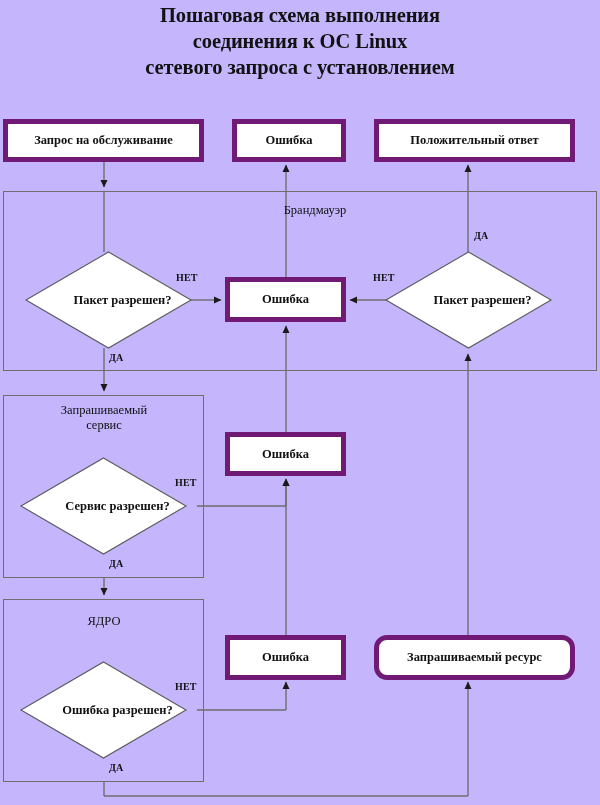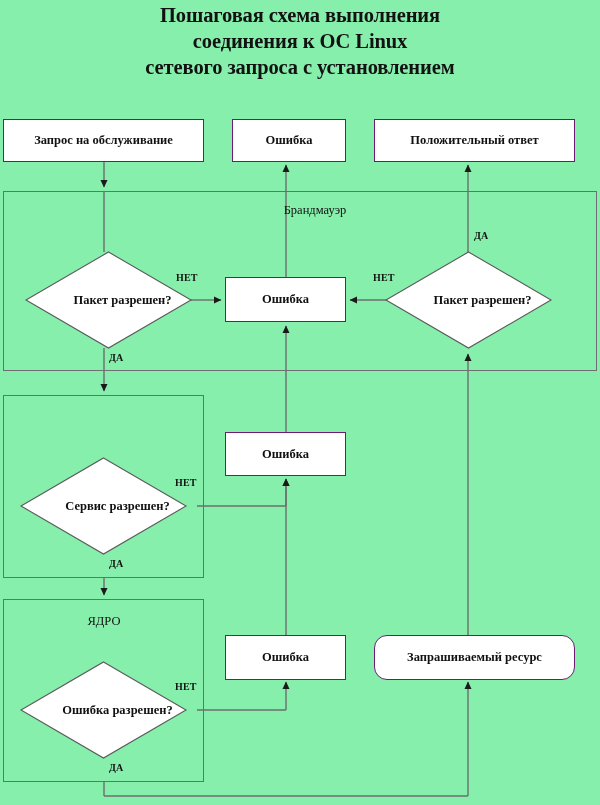--- a/index.html
+++ b/index.html
@@ -4,21 +4,21 @@
 <style>
   html, body {
     margin: 0;
     padding: 0;
     background: #ffffff;
   }
   #page {
     position: relative;
     width: 600px;
     height: 805px;
-    background: #86efac;
+    background: #c4b5fd;
     font-family: "Liberation Serif", "DejaVu Serif", serif;
     overflow: hidden;
   }
   #title {
     position: absolute;
     left: 0;
     top: 2px;
     width: 600px;
     text-align: center;
     font-weight: bold;
@@ -31,21 +31,21 @@
 
   svg#wires {
     position: absolute;
     left: 0; top: 0;
     width: 600px; height: 805px;
   }
 
   .node {
     position: absolute;
     box-sizing: border-box;
-    border: 1px solid #701a75;
+    border: 5px solid #701a75;
     background: #ffffff;
     display: flex;
     align-items: center;
     justify-content: center;
     text-align: center;
     font-weight: bold;
     font-size: 12.5px;
     color: #111111;
     line-height: 15px;
     z-index: 3;
@@ -181,20 +181,21 @@
   <div class="diamond-wrap" style="left:386px; top:252px; width:165px; height:96px;">
     <svg width="165" height="96" viewBox="0 0 165 96" xmlns="http://www.w3.org/2000/svg">
       <polygon points="82.5,0 165,48 82.5,96 0,48" fill="#ffffff" stroke="#5a5a5a" stroke-width="1.1"></polygon>
     </svg>
     <div class="diamond-label">Пакет разрешен?</div>
   </div>
   <div class="edge-label" style="left:373px; top:272px;">НЕТ</div>
   <div class="edge-label" style="left:474px; top:230px;">ДА</div>
 
   <div class="container-box" style="left:3px; top:395px; width:201px; height:183px;"></div>
+  <div class="container-label" style="left:43px; top:403px; width:122px;">Запрашиваемый сервис</div>
 
   <div class="diamond-wrap" style="left:21px; top:458px; width:165px; height:96px;">
     <svg width="165" height="96" viewBox="0 0 165 96" xmlns="http://www.w3.org/2000/svg">
       <polygon points="82.5,0 165,48 82.5,96 0,48" fill="#ffffff" stroke="#5a5a5a" stroke-width="1.1"></polygon>
     </svg>
     <div class="diamond-label">Сервис разрешен?</div>
   </div>
   <div class="edge-label" style="left:175px; top:477px;">НЕТ</div>
   <div class="edge-label" style="left:109px; top:558px;">ДА</div>
 

